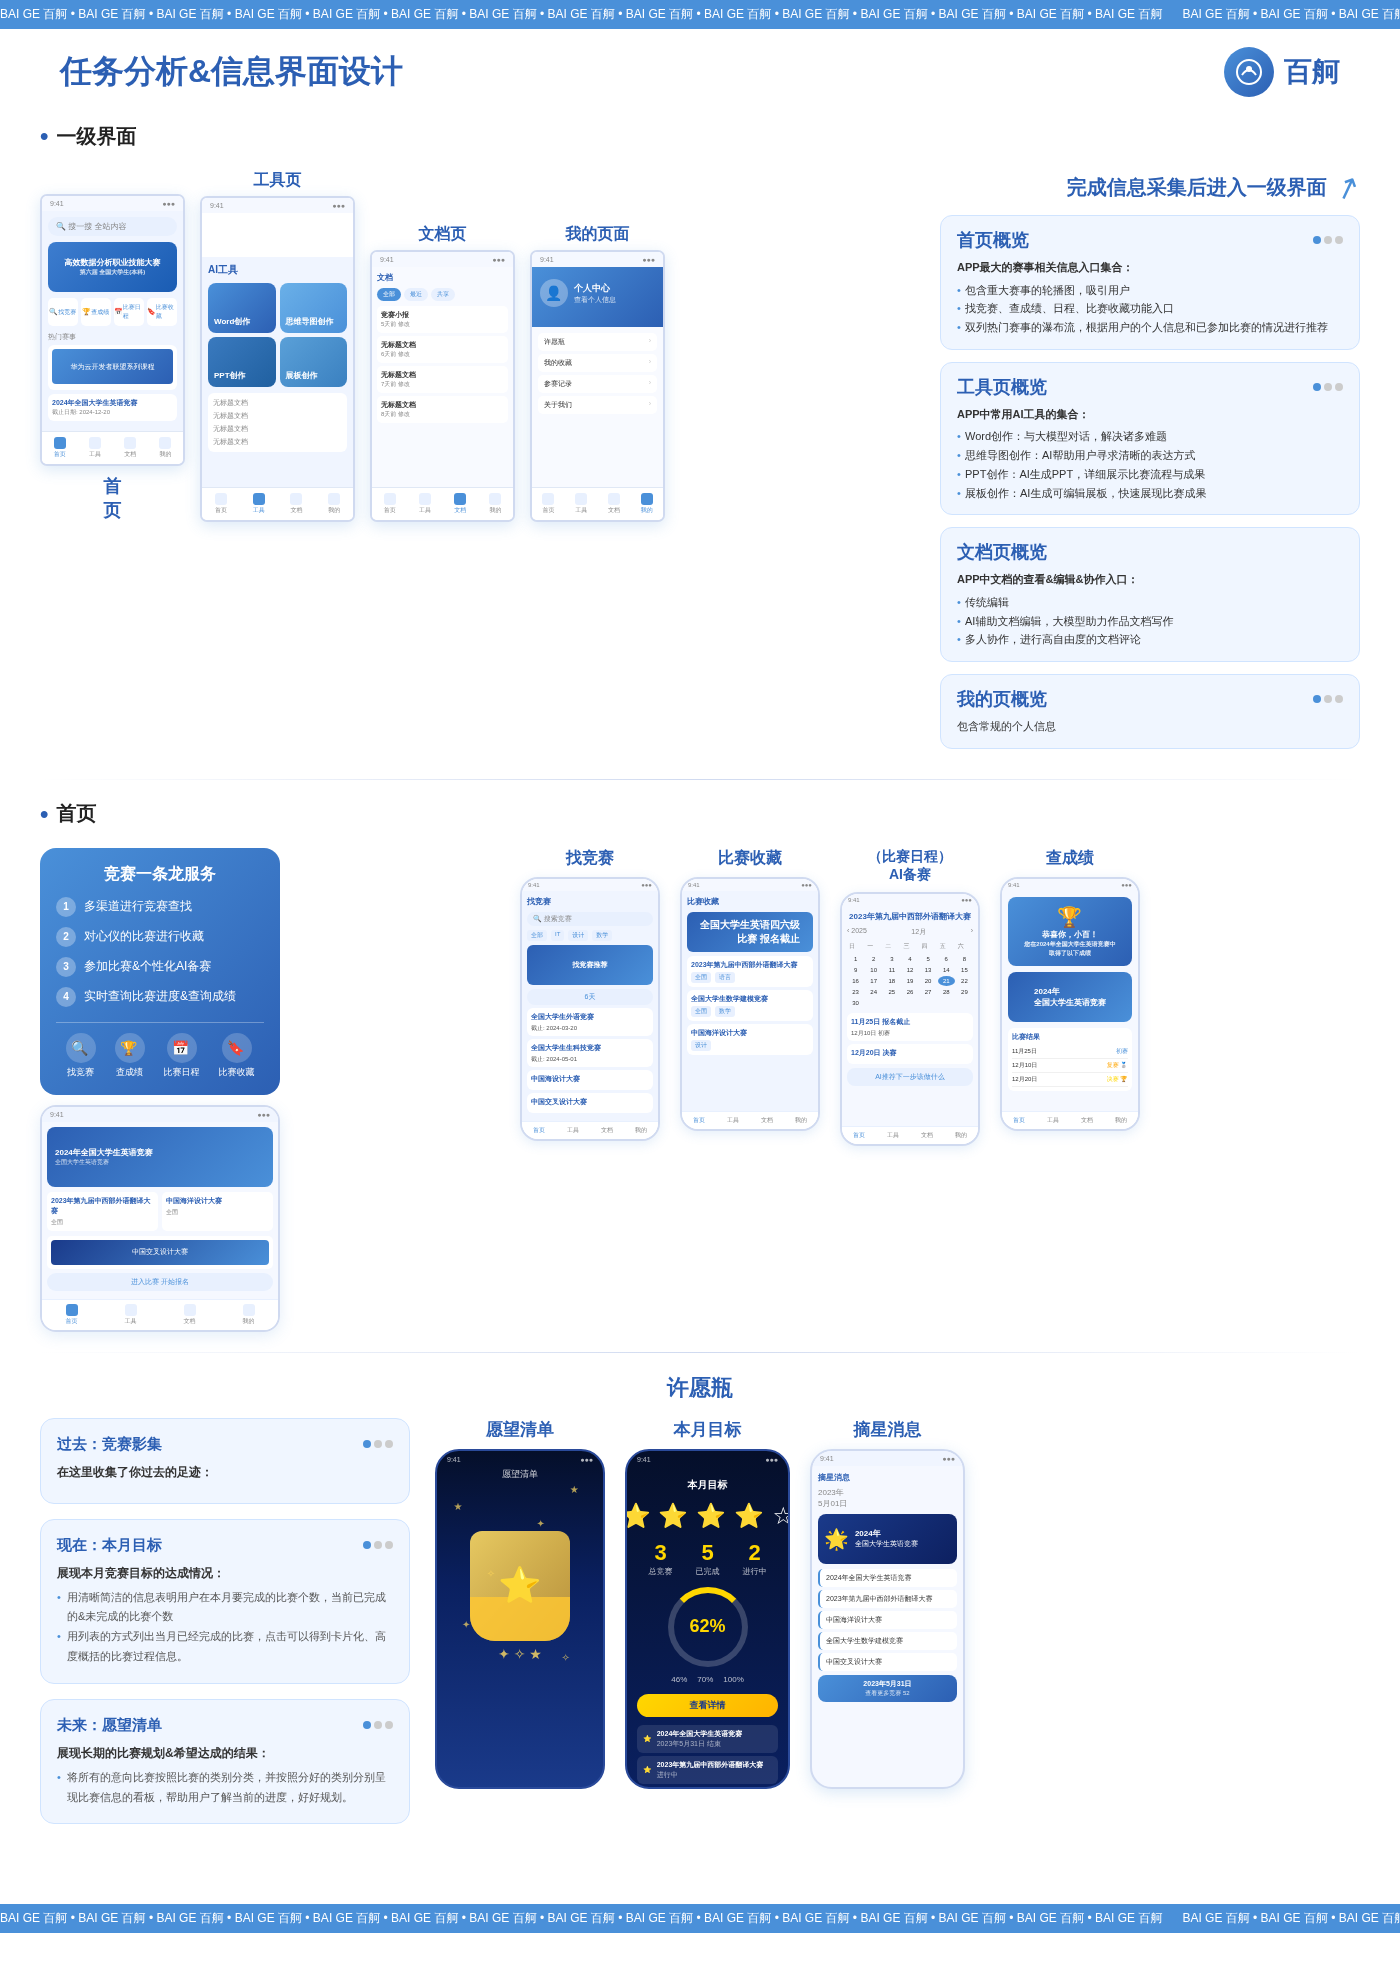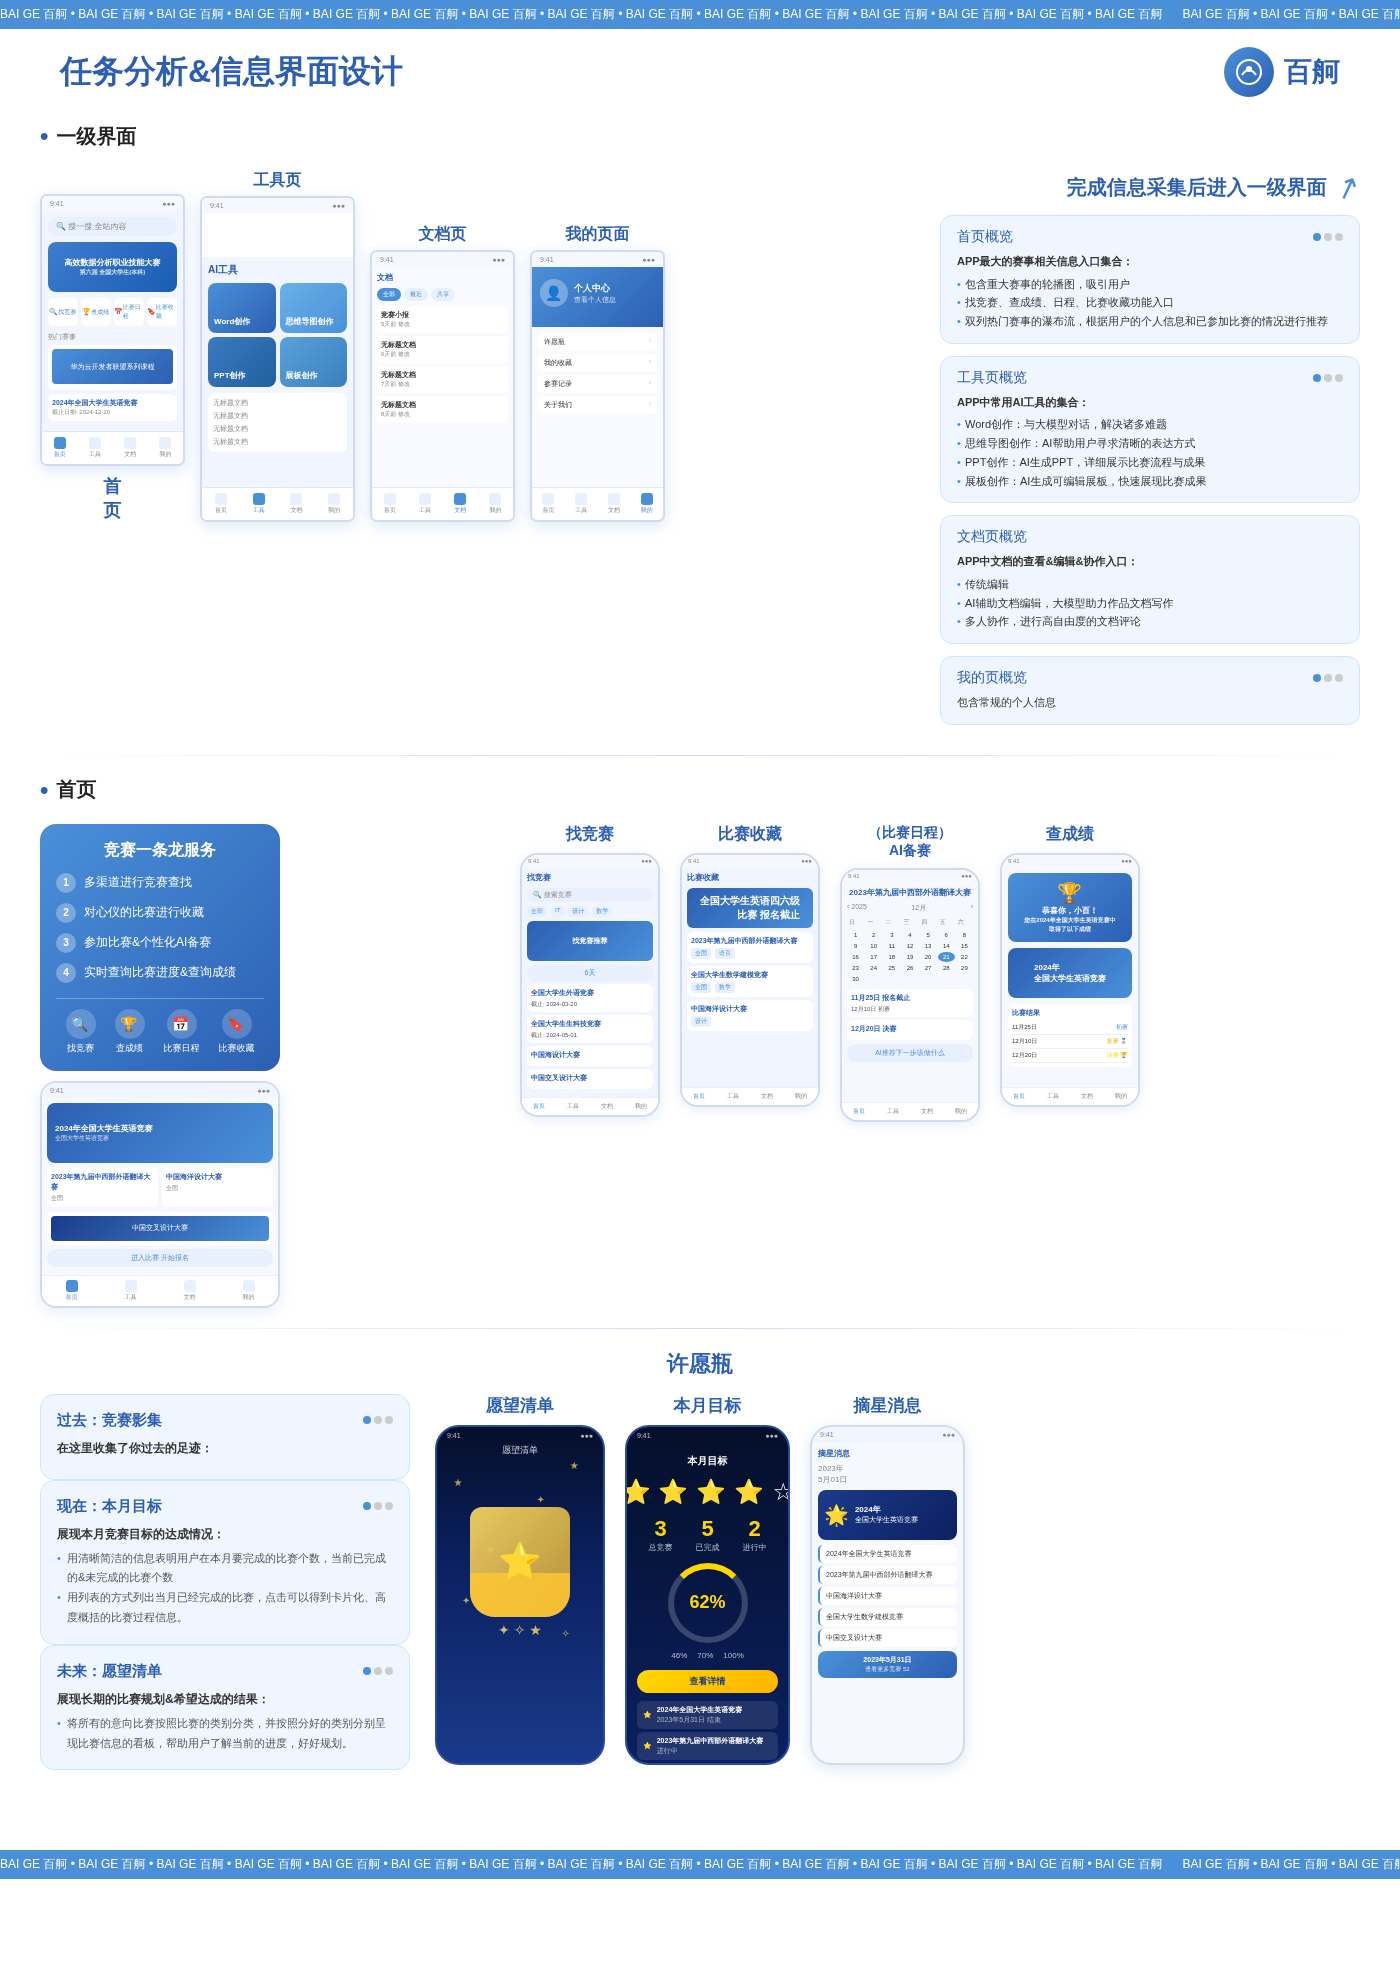--- a/index.html
+++ b/index.html
@@ -111,22 +111,22 @@
     }
 
     .info-panel {
       background: #f0f6ff;
       border-radius: 12px;
       padding: 12px 16px;
       border: 1px solid #d0e4ff;
     }
 
     .info-panel-title {
-      font-size: 14px;
-      font-weight: 400;
+      font-size: 18px;
+      font-weight: 700;
       color: #2c5fb3;
       margin-bottom: 6px;
       display: flex;
       align-items: center;
       gap: 0;
     }
 
     .info-panel-dots {
       display: flex;
       gap: 3px;
@@ -1379,21 +1379,21 @@
       </div>
     </div>
   </div>
 
   <div class="section-divider"></div>
 
   <div style="text-align:center;font-size:22px;font-weight:700;color:#2c5fb3;margin:15px 0;">许愿瓶</div>
 
   <div style="display:flex;gap:25px;align-items:flex-start;">
 
-    <div style="width:370px;display:flex;flex-direction:column;">
+    <div style="width:370px;display:flex;flex-direction:column;gap:15px;">
 
       <div class="time-panel past">
         <div class="time-panel-header">
           <div class="time-panel-title">过去：竞赛影集</div>
           <div class="time-panel-dots">
             <div class="dot"></div>
             <div class="dot gray"></div>
             <div class="dot gray"></div>
           </div>
         </div>

